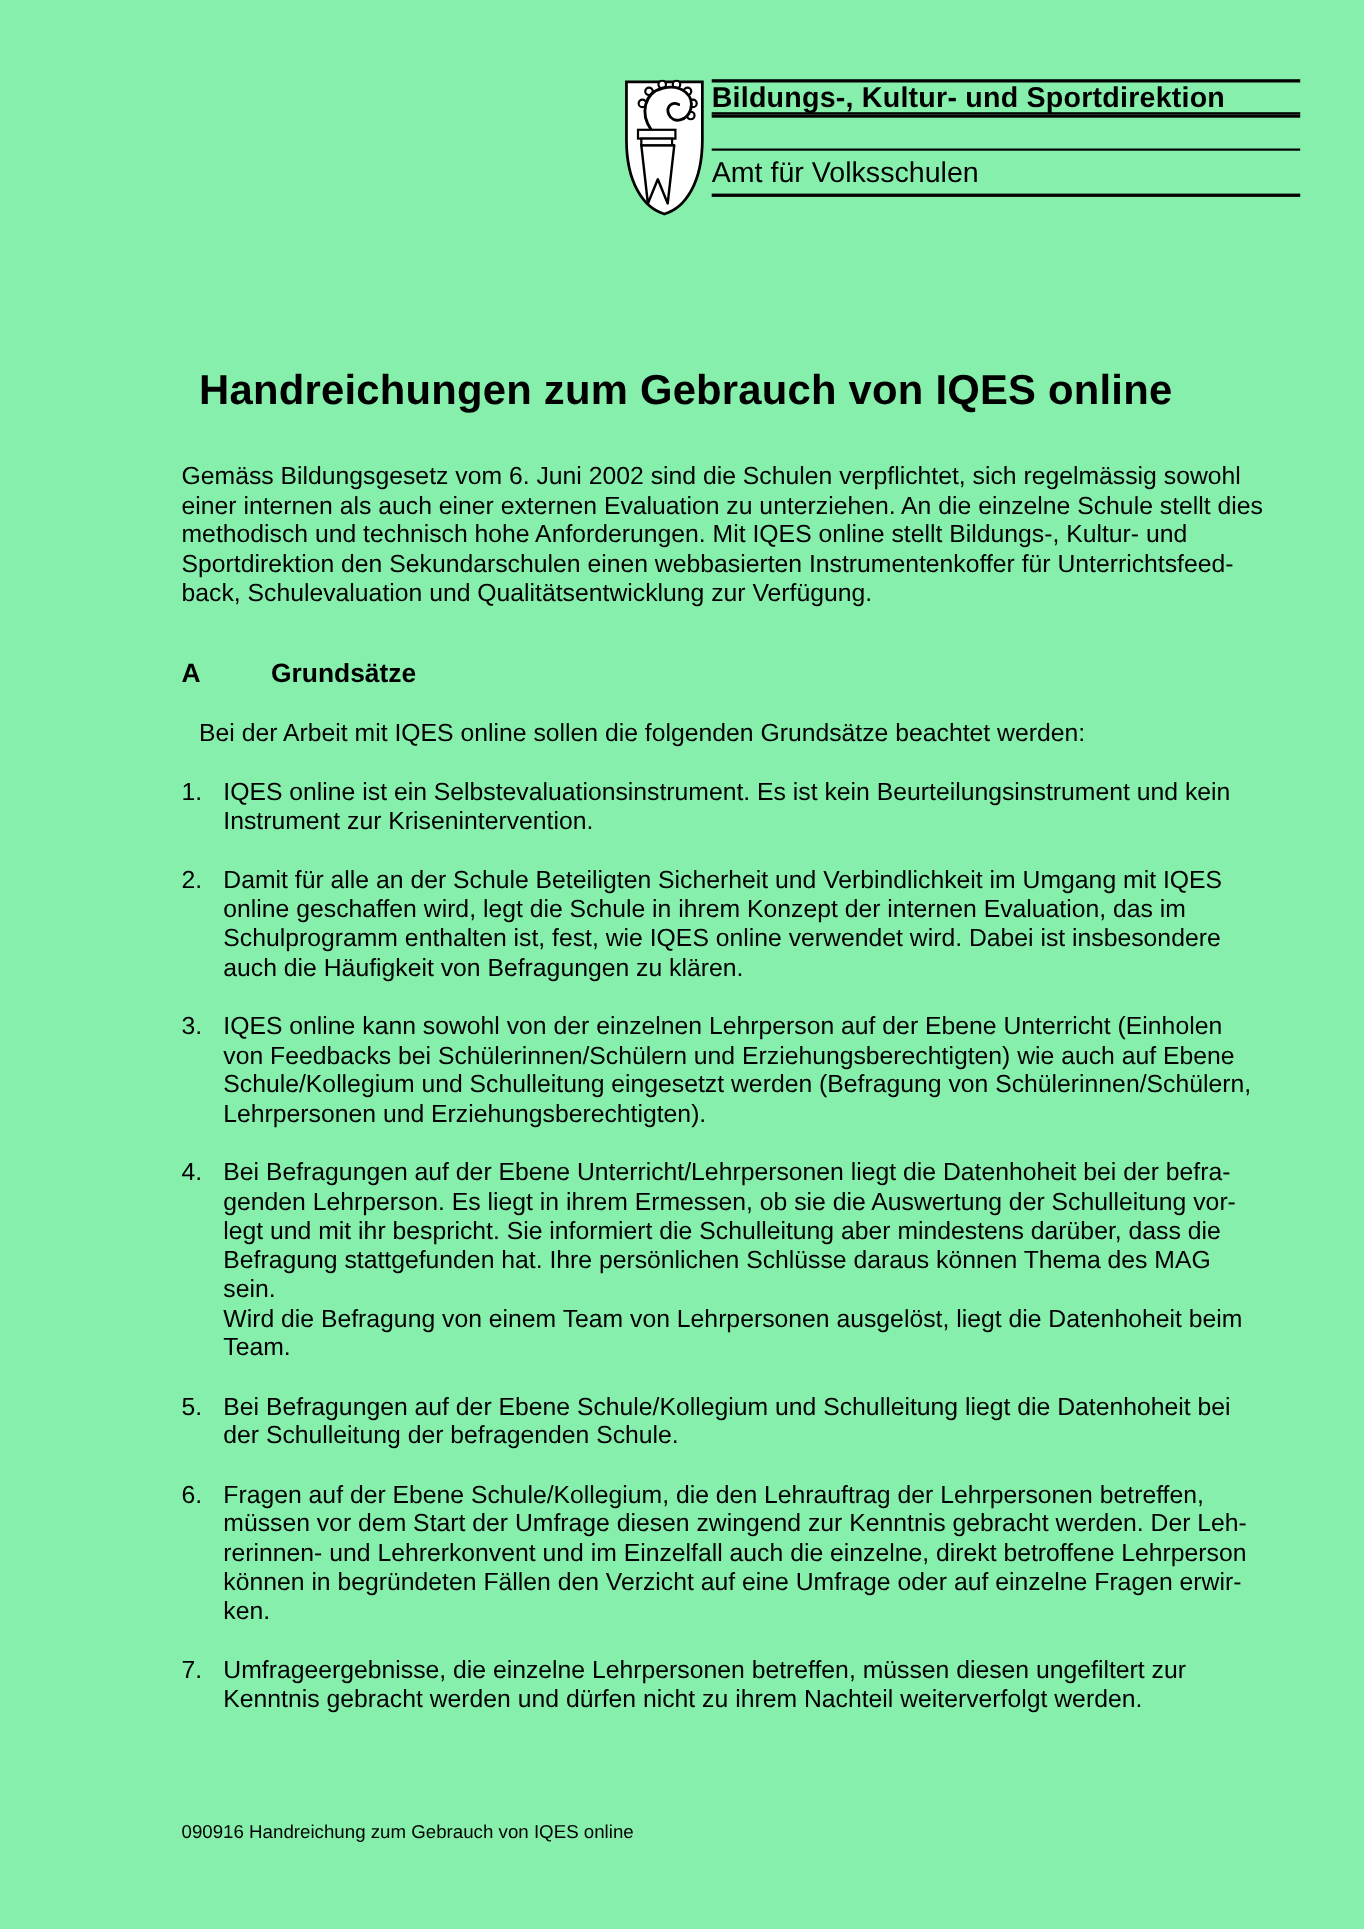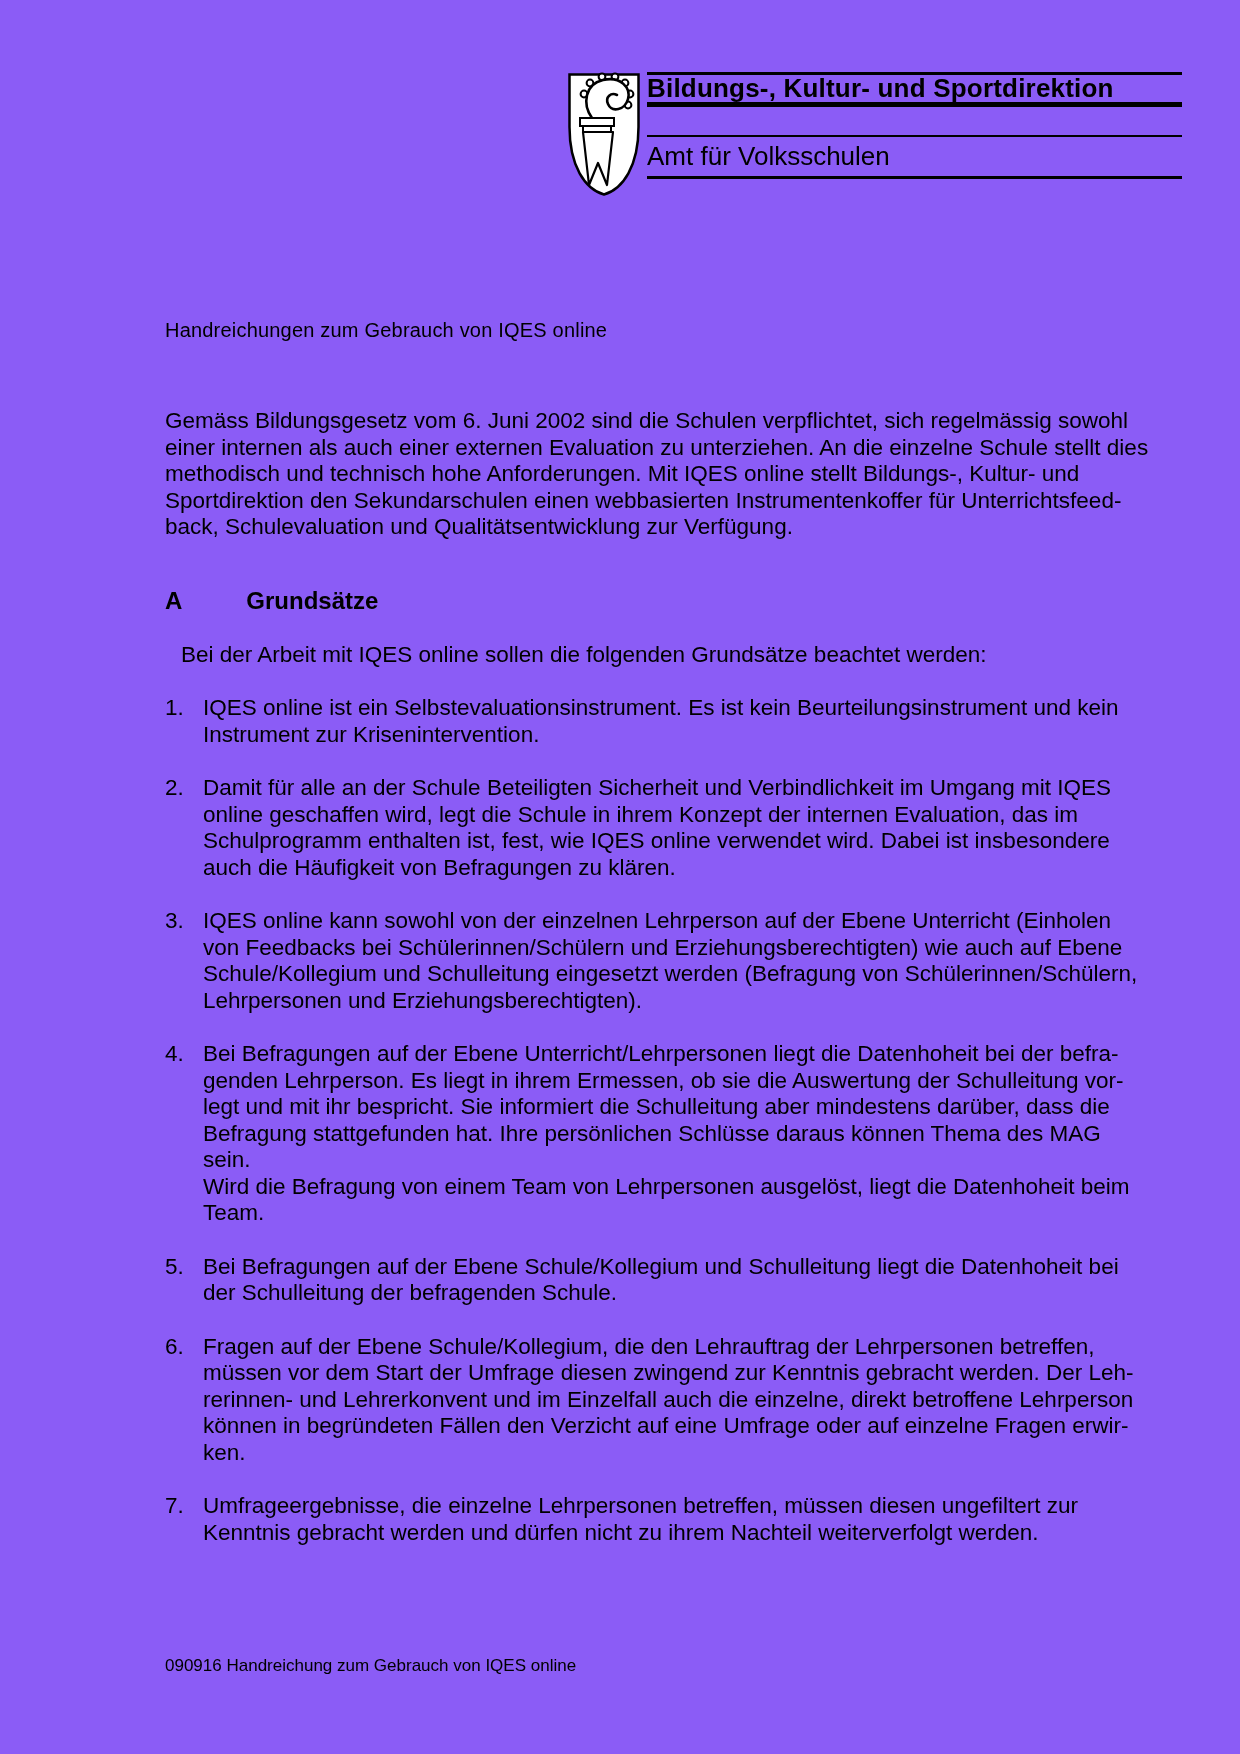--- a/index.html
+++ b/index.html
@@ -1,45 +1,45 @@
 <!DOCTYPE html>
 <html><head>
 <meta charset="utf-8">
 <style>
   html,body { margin:0; padding:0; background:#e8e8e8; }
   .page {
     position:relative;
     width:1240px; height:1754px;
     margin:0 auto;
-    background:#8b5cf6;
+    background:#86efac;
     color:#000000;
     font-family:"Liberation Sans", sans-serif;
     overflow:hidden;
   }
 
   
   .crest { position:absolute; left:567px; top:72px; width:74px; height:125px; }
   .letterhead-block { position:absolute; left:647px; top:72px; width:535px; }
   .lh-rule { height:2.5px; background:#000; }
   .lh-row { height:27px; display:flex; align-items:center; overflow:visible; }
   .lh-row.bold { font-weight:bold; font-size:26px; letter-spacing:0.2px; }
   .lh-row.regular { font-size:26px; height:39px; }
   .lh-row.empty { height:28px; }
 
   
   .doc-title {
     position:absolute; left:165px; top:320px;
-    font-size:20px; font-weight:normal; line-height:1;
+    font-size:38px; font-weight:bold; line-height:1;
     letter-spacing:0.2px;
-    margin:0;
+    margin:16px;
   }
 
   
   .content {
-    position:absolute; left:165px; top:400px; width:1015px;
+    position:absolute; left:165px; top:412px; width:1015px;
     font-size:22.5px; line-height:26.5px;
   }
   .pre { white-space:pre; }
   .intro { margin:8px 0 0 0; }
   .section-head { margin:46px 0 0 0; font-size:24px; font-weight:bold; line-height:28px; display:flex; }
   .section-head .sec-title { margin-left:64px;text-align:right; }
   .lead { margin:27px 0 0 16px; }
   .list { margin:5px 0 0 0; }
   .list-item { display:flex; margin-top:27px; }
   .list-item .num { width:38px; flex:none; }

